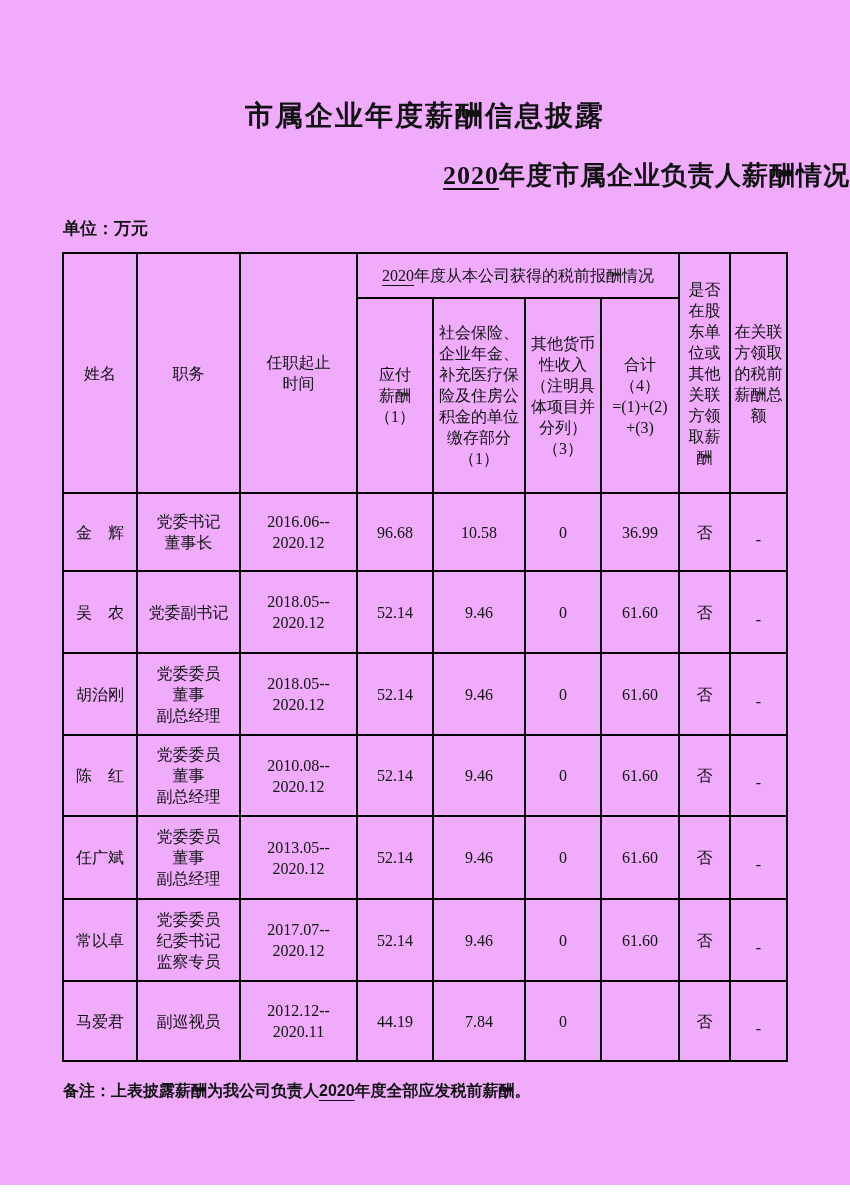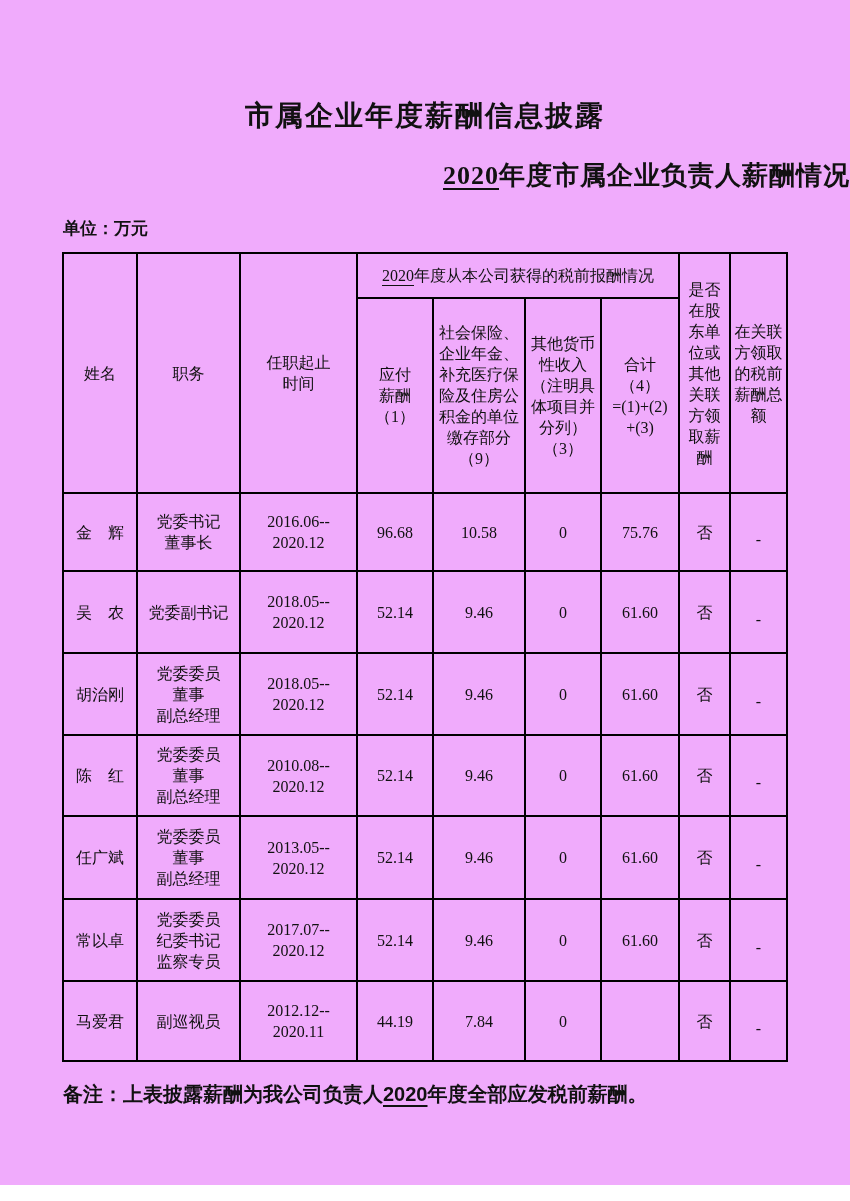--- a/index.html
+++ b/index.html
@@ -59,21 +59,21 @@
   }
   tr.h1 { height: 45px; }
   tr.h2 { height: 195px; }
   .group-hd { font-size: 16px; border-radius: 12px; }
   td.low span { position: relative; top: 7px; display: inline-block; }
   .note {
     width: 724px;
     margin: 19px auto 0 auto;
     font-family: "Liberation Sans", "DejaVu Sans", sans-serif;
     font-weight: 700;
-    font-size: 20px;
+    font-size: 16px;
   }
 </style>
 </head>
 <body>
 
 <div class="page">
 
   <div class="title1">市属企业年度薪酬信息披露</div>
 
   <div class="title2"><span class="u">2020</span><span>年度市属企业负责人薪酬情况</span></div>
@@ -119,21 +119,21 @@
     <tr class="h2">
       <th>应付
 薪酬
 （1）</th>
       <th>社会保险、
 企业年金、
 补充医疗保
 险及住房公
 积金的单位
 缴存部分
-（9）</th>
+（1）</th>
       <th>其他货币
 性收入
 （注明具
 体项目并
 分列）
 （3）</th>
       <th>合计
 （4）
 =(1)+(2)
 +(3)</th>
@@ -141,21 +141,21 @@
 
     <tr style="height:78px">
       <td>金　辉</td>
       <td>党委书记
 董事长</td>
       <td>2016.06--
 2020.12</td>
       <td>96.68</td>
       <td>10.58</td>
       <td>0</td>
-      <td>75.76</td>
+      <td>36.99</td>
       <td>否</td>
       <td class="low"><span>-</span></td>
     </tr>
     <tr style="height:82px">
       <td>吴　农</td>
       <td>党委副书记</td>
       <td>2018.05--
 2020.12</td>
       <td>52.14</td>
       <td>9.46</td>

